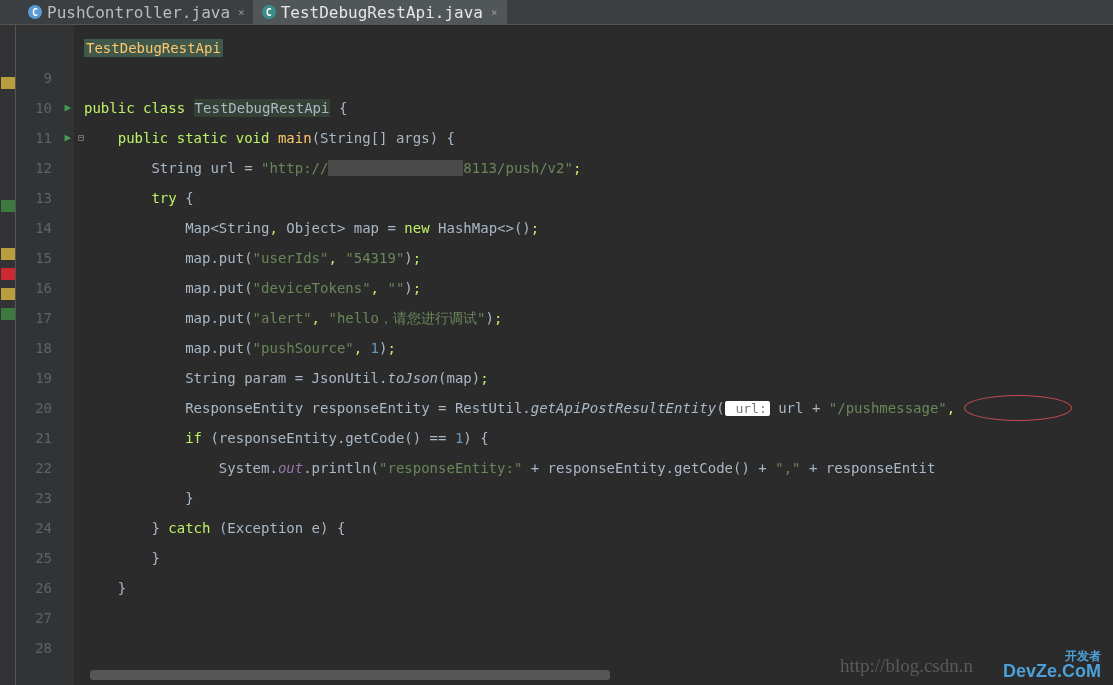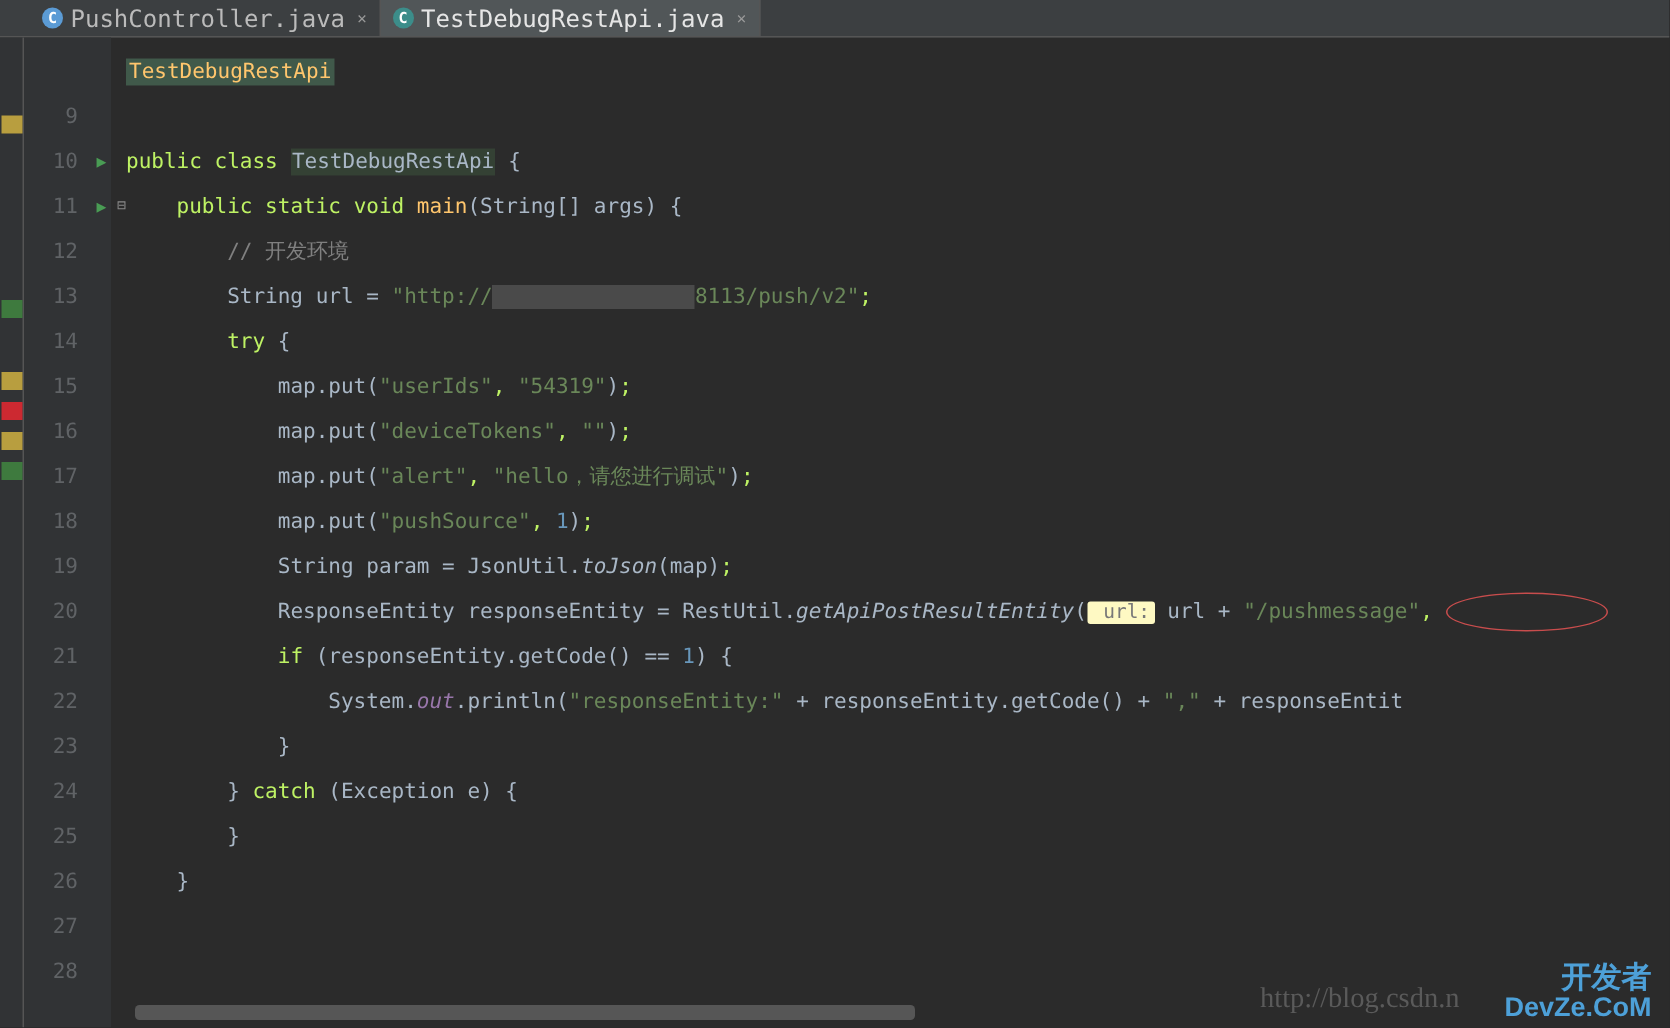--- a/index.html
+++ b/index.html
@@ -110,21 +110,21 @@
     }
     .kw { color: #bef264; }
     .str { color: #6a8759; }
     .num { color: #6897bb; }
     .comment { color: #808080; }
     .plain { color: #a9b7c6; }
     .method-italic { color: #a9b7c6; font-style: italic; }
     .field-italic { color: #9876aa; font-style: italic; }
     .classname-hl { color: #ffc66d; background: #40594a; padding: 1px 2px; }
     .classname-code { color: #a9b7c6; background: #344134; padding: 1px 1px; }
-    .param-hint { color: #787878; background: #fef9c3; padding: 0 3px; border-radius: 2px; font-size: 13px; }
+    .param-hint { color: #787878; background: #ffffff; padding: 0 3px; border-radius: 2px; font-size: 13px; }
     .obscured { background: #4a4a4a; color: transparent; user-select: none; }
     .str-circled { color: #6a8759; position: relative; }
     .circle-annot {
       position: absolute;
       border: 1px solid #c94d4d;
       border-radius: 50%;
       width: 108px;
       height: 26px;
       pointer-events: none;
     }
@@ -150,21 +150,21 @@
       position: absolute;
       bottom: 5px;
       right: 12px;
       font-size: 18px;
       color: #4da0d8;
       font-weight: bold;
       font-family: Arial, sans-serif;
       text-align: right;
       line-height: 1;
     }
-    .watermark-logo .cn { font-size: 20px; }
+    .watermark-logo .cn { font-size: 12px; }
   </style>
 </head>
 <body>
 
 <div class="tabs">
   <div class="tab">
     <span class="tab-icon icon-blue">C</span>
     <span class="tab-name">PushController.java</span>
     <span class="tab-close">×</span>
   </div>
@@ -209,23 +209,23 @@
         <div class="line-num">27</div>
         <div class="line-num">28</div>
       </div>
   </div>
 
   <div class="code-area">
     <div class="line"><span class="classname-hl">TestDebugRestApi</span></div>
     <div class="line"></div>
     <div class="line"><span class="kw">public</span> <span class="kw">class</span> <span class="classname-code">TestDebugRestApi</span><span class="plain"> {</span></div>
     <div class="line">    <span class="kw">public</span> <span class="kw">static</span> <span class="kw">void</span> <span style="color:#ffc66d">main</span><span class="plain">(String[] args) {</span></div>
-    <div class="line">        <span class="comment">// 开发环境</span></div>
     <div class="line">        <span class="plain">String url = </span><span class="str">"http://</span><span class="obscured">████████████████</span><span class="str">8113/push/v2"</span><span class="kw">;</span></div>
     <div class="line">        <span class="kw">try</span><span class="plain"> {</span></div>
+    <div class="line">            <span class="plain">Map&lt;String</span><span class="kw">,</span><span class="plain"> Object&gt; map = </span><span class="kw">new</span><span class="plain"> HashMap&lt;&gt;()</span><span class="kw">;</span></div>
     <div class="line">            <span class="plain">map.put(</span><span class="str">"userIds"</span><span class="kw">,</span><span class="str"> "54319"</span><span class="plain">)</span><span class="kw">;</span></div>
     <div class="line">            <span class="plain">map.put(</span><span class="str">"deviceTokens"</span><span class="kw">,</span><span class="str"> ""</span><span class="plain">)</span><span class="kw">;</span></div>
     <div class="line">            <span class="plain">map.put(</span><span class="str">"alert"</span><span class="kw">,</span><span class="str"> "hello，请您进行调试"</span><span class="plain">)</span><span class="kw">;</span></div>
     <div class="line">            <span class="plain">map.put(</span><span class="str">"pushSource"</span><span class="kw">,</span><span class="num"> 1</span><span class="plain">)</span><span class="kw">;</span></div>
     <div class="line">            <span class="plain">String param = JsonUtil.</span><span class="method-italic">toJson</span><span class="plain">(map)</span><span class="kw">;</span></div>
     <div class="line" style="position:relative">            <span class="plain">ResponseEntity responseEntity = RestUtil.</span><span class="method-italic">getApiPostResultEntity</span><span class="plain">(</span><span class="param-hint"> url:</span><span class="plain"> url + </span><span class="str">"/</span><span class="str-circled">pushmessage</span><span class="str">"</span><span class="kw">,</span><span class="circle-annot" style="left:890px;top:2px"></span></div>
     <div class="line">            <span class="kw">if</span><span class="plain"> (responseEntity.getCode() == </span><span class="num">1</span><span class="plain">) {</span></div>
     <div class="line">                <span class="plain">System.</span><span class="field-italic">out</span><span class="plain">.println(</span><span class="str">"responseEntity:"</span><span class="plain"> + responseEntity.getCode() + </span><span class="str">","</span><span class="plain"> + responseEntit</span></div>
     <div class="line">            <span class="plain">}</span></div>
     <div class="line">        <span class="plain">} </span><span class="kw">catch</span><span class="plain"> (Exception e) {</span></div>

